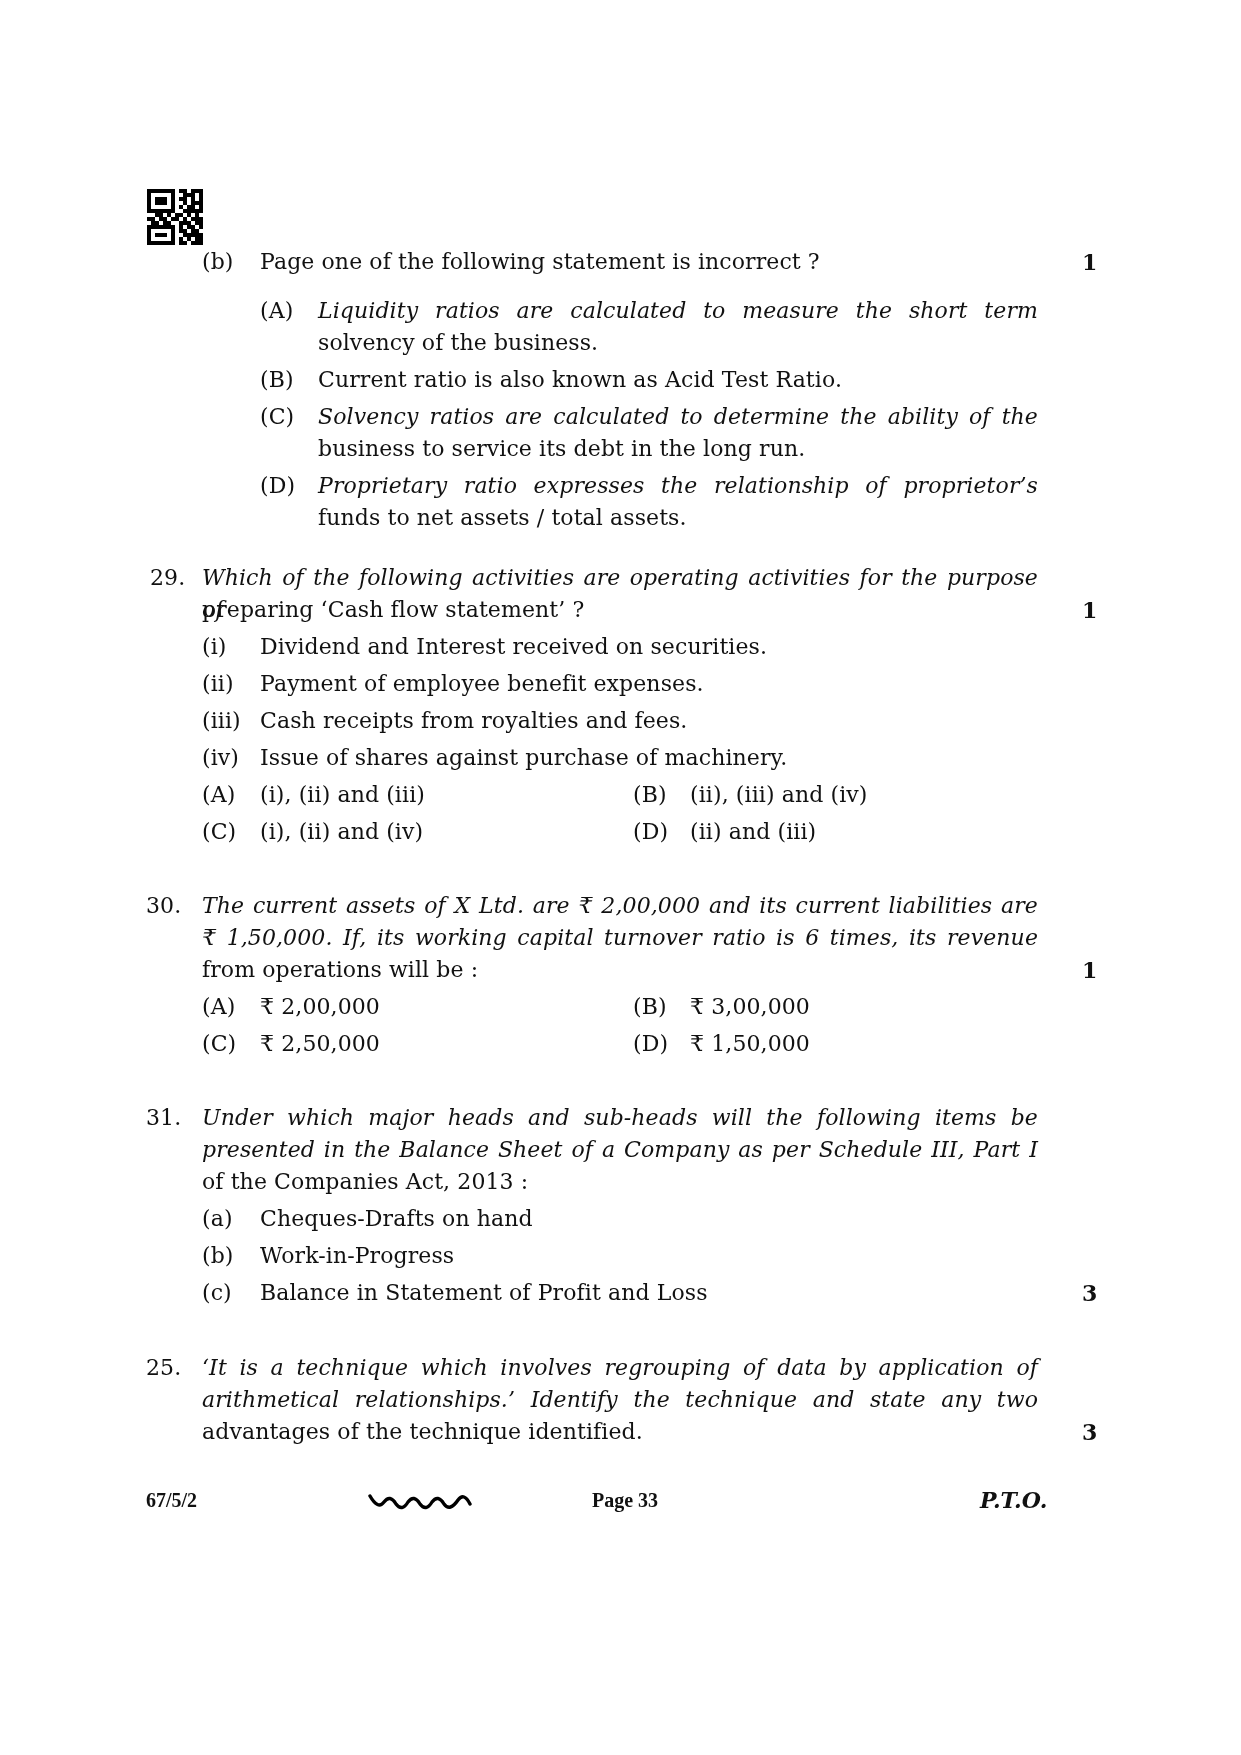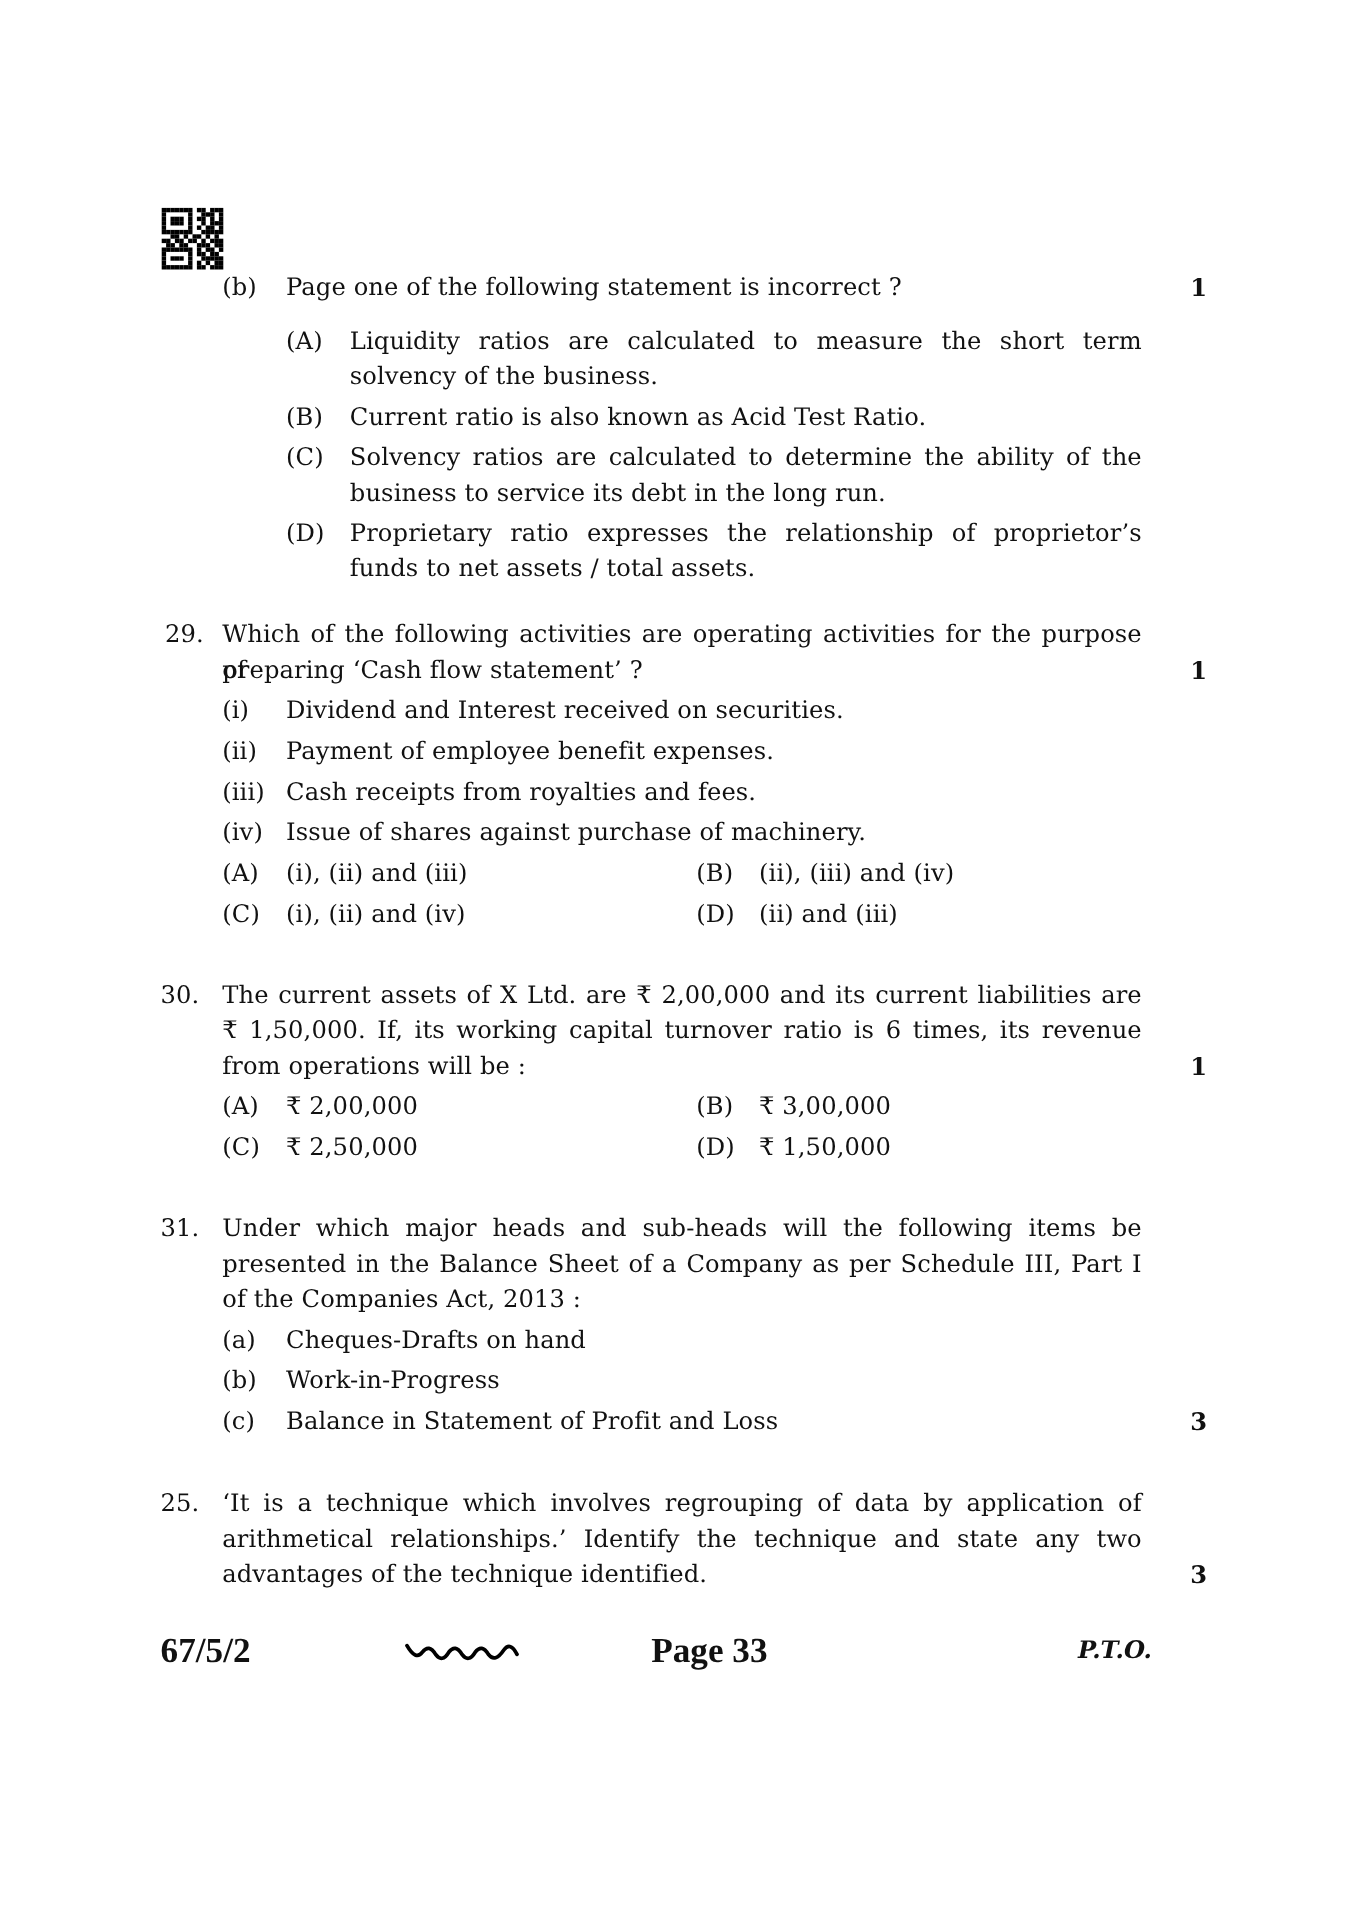--- a/index.html
+++ b/index.html
@@ -9,26 +9,26 @@
     color: #111;
   }
   .qr {
     position: absolute; left: 147px; top: 189px; width: 56px; height: 56px;
     display: grid; grid-template-columns: repeat(14, 4px); grid-template-rows: repeat(14, 4px);
   }
   .qr span { width: 4px; height: 4px; }
   .qr span.on { background: #000; }
   .page { position: absolute; left: 0; top: 0; width: 1241px; }
   .line { position: absolute; font-size: 22px; line-height: 32px; white-space: nowrap; letter-spacing: 0.1px; }
-  .justify { text-align: justify; text-align-last: justify; white-space: normal; }
+  .justify { text-align: justify; text-align-last: justify; white-space: normal; font-style: italic; }
   .mark { position: absolute; left: 1082px; font-weight: bold; font-size: 22px; line-height: 32px; }
   .footer { position: absolute; top: 1484px; font-size: 22px; font-weight: bold; line-height: 32px; }
   .pto { font-style: italic; font-family: "DejaVu Serif", serif; }
   .wave { position: absolute; left: 368px; top: 1490px; width: 104px; height: 22px; }
-  .foot-code, .foot-page { font-family: "Liberation Serif", serif; font-size: 32px; }
+  .foot-code, .foot-page { font-family: "Liberation Serif", serif; font-size: 20px; }
 </style>
 </head>
 <body>
 
 <div class="page">
 
   <div class="qr" id="qr">
       <span class="on"></span>
       <span class="on"></span>
       <span class="on"></span>

